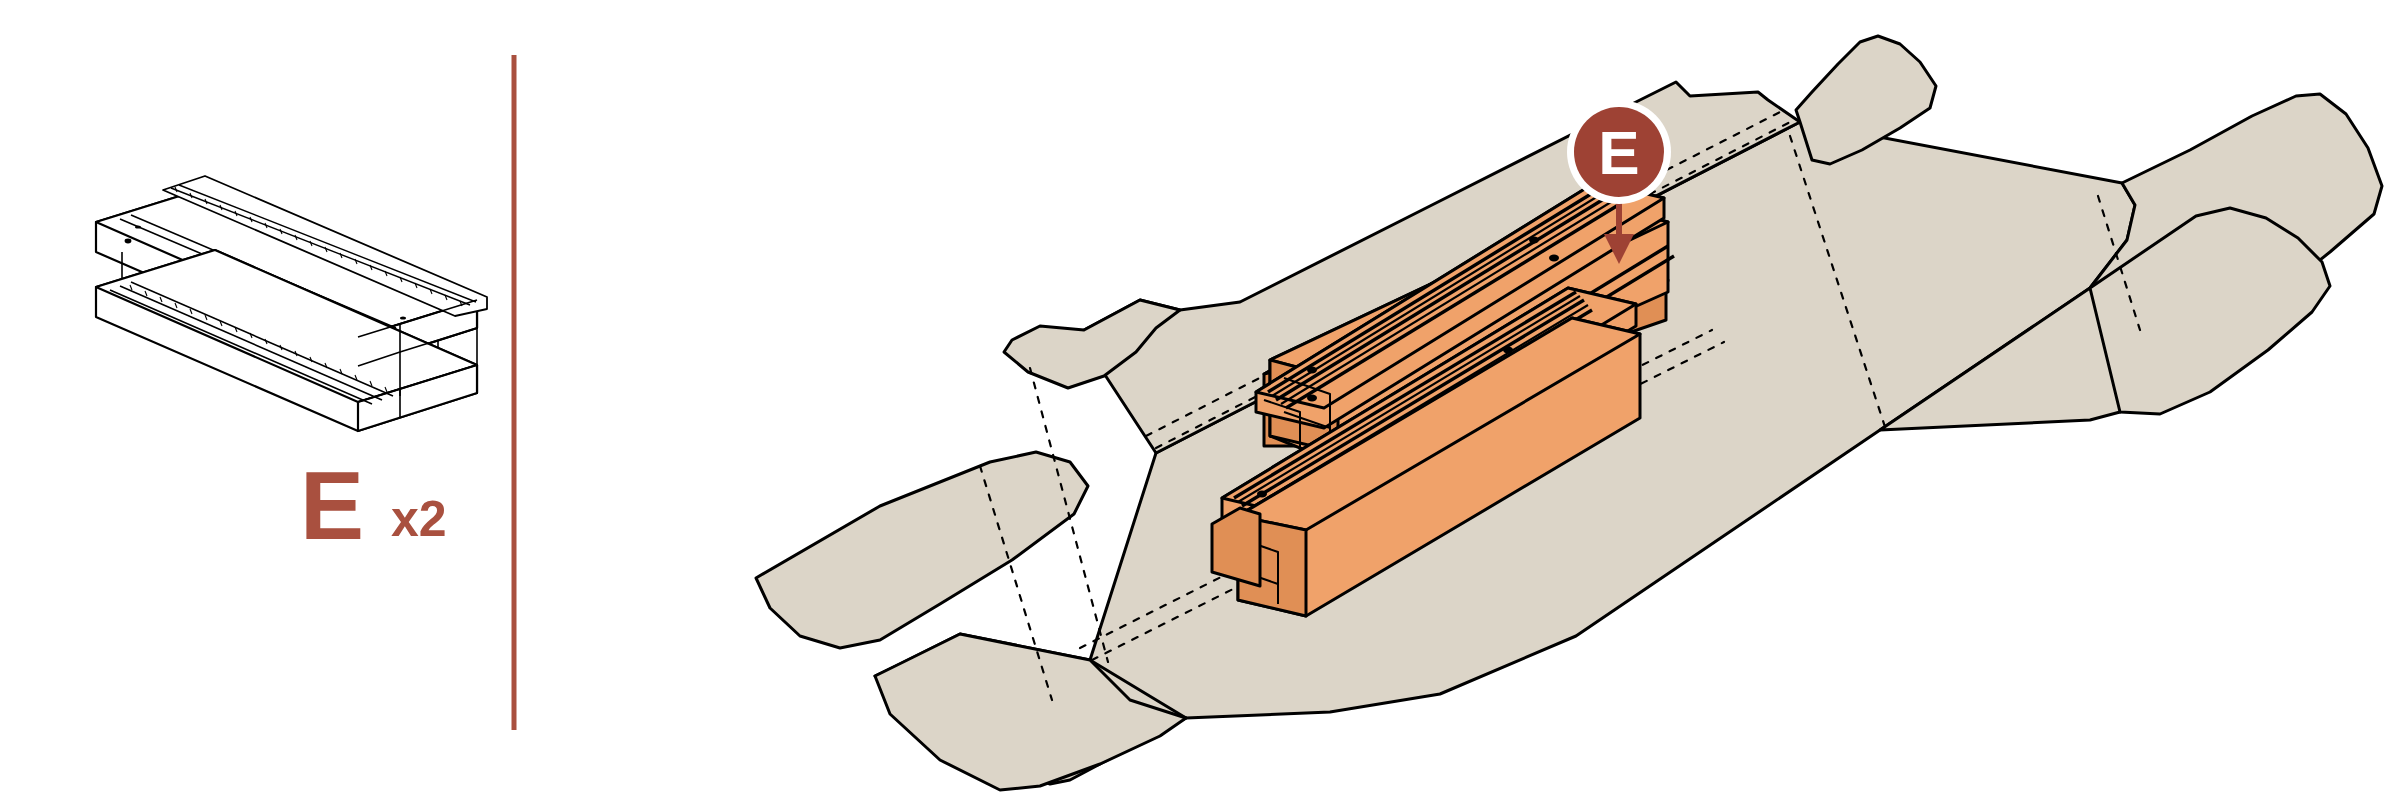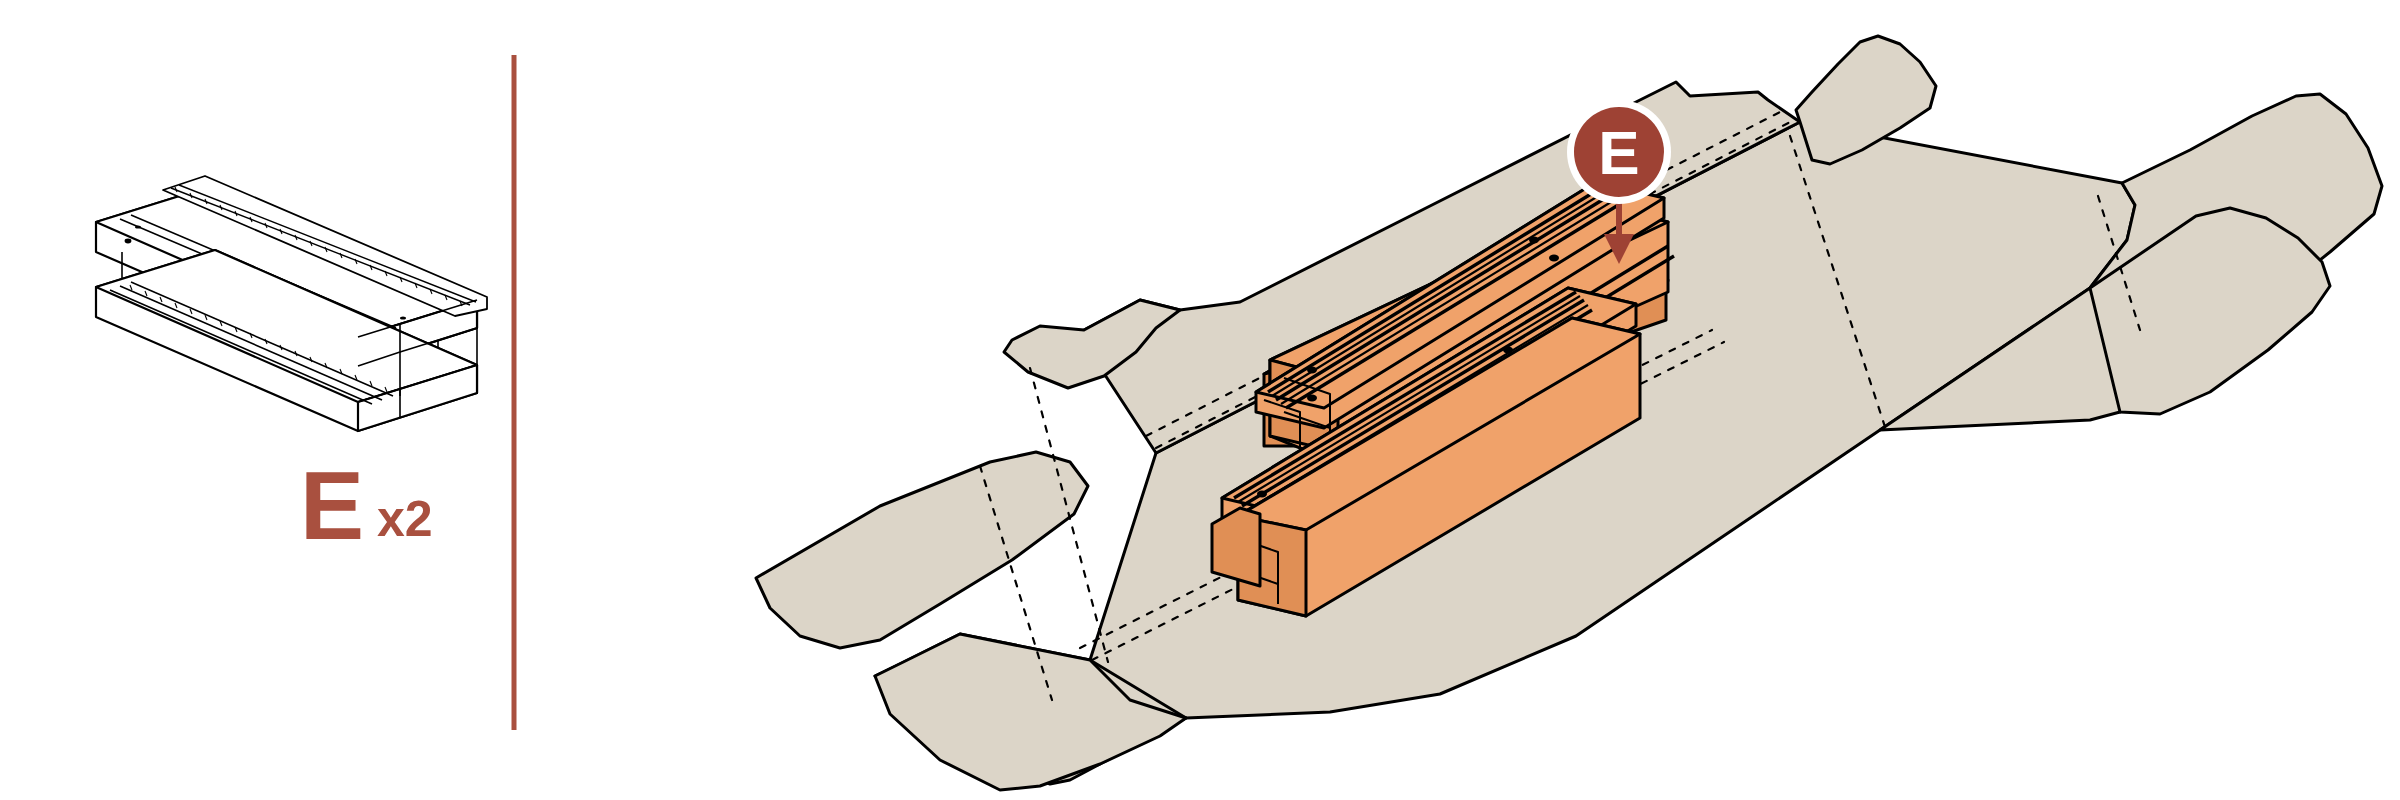--- a/index.html
+++ b/index.html
@@ -18,21 +18,21 @@
     display:flex; align-items:flex-end;
     color:#a9503f;
     user-select:none;
   }
   .part-label .letter{
     font-size:96px; font-weight:bold; line-height:0.92;
     letter-spacing:-1px;
   }
   .part-label .qty{
     font-size:50px; font-weight:bold; line-height:1;
-    margin-left:14px; margin-bottom:6px;
+    margin-left:28px; margin-bottom:6px;
   }
 </style>
 </head>
 <body>
 
 <div id="sheet">
 
   <svg class="layer" viewBox="0 0 2400 800">
 
     <g fill="#ffffff" stroke="#000000" stroke-width="2.2" stroke-linejoin="round">

